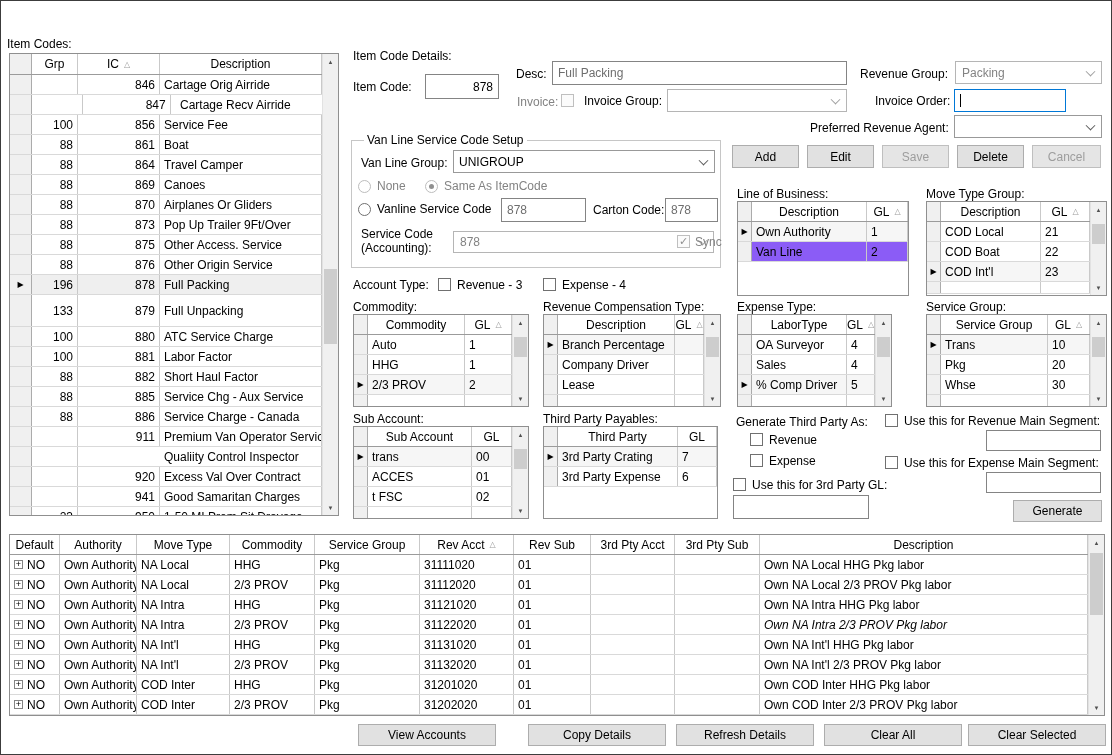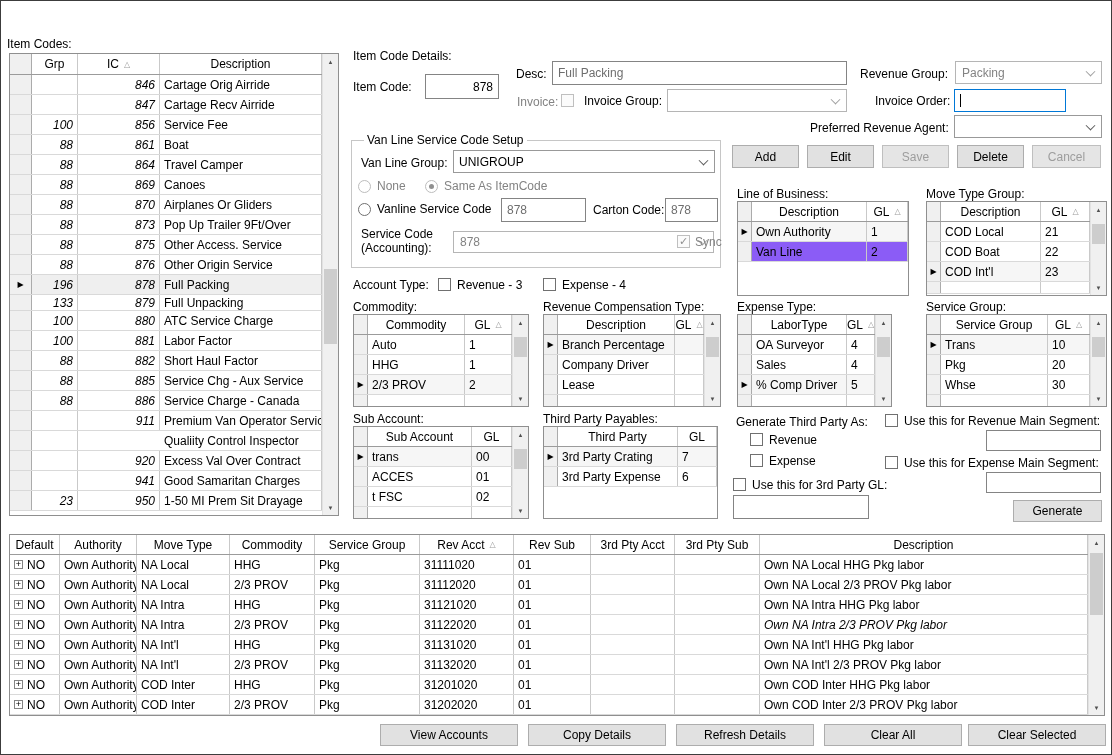--- a/index.html
+++ b/index.html
@@ -45,21 +45,21 @@
   .gb-legend{position:absolute;background:#fff;padding:0 3px;white-space:nowrap;}
   
   .grid{position:absolute;background:#fff;border:1px solid #8f8f8f;overflow:hidden;}
   .g-head{display:flex;border-bottom:1px solid #9b9b9b;background:#fff;}
   .g-hcell{display:flex;align-items:center;justify-content:center;border-right:1px solid #c9c9c9;
            overflow:hidden;white-space:nowrap;position:relative;}
   .g-row{display:flex;border-bottom:1px solid #d9d9d9;background:#fff;}
   .g-row.sel{background:#efefef;}
   .g-cell{display:flex;align-items:center;border-right:1px solid #c9c9c9;overflow:hidden;
           white-space:nowrap;padding:0 4px;}
-  .g-cell.num{justify-content:flex-end;font-style:italic;}
+  .g-cell.num{justify-content:flex-end;}
   .selcol{background:#f0f0f0;border-right:1px solid #ababab;display:flex;align-items:center;justify-content:center;padding:0;}
   .rowarrow{font-size:8px;line-height:8px;}
   .sorticon{font-size:8px;color:#9a9a9a;margin-left:5px;}
   .expander{width:9px;height:9px;border:1px solid #848484;font-size:9px;line-height:7px;
             text-align:center;display:inline-block;margin-right:4px;flex:none;}
   
   .vscroll{position:absolute;top:0;right:0;bottom:0;width:16px;background:#f0f0f0;border-left:1px solid #e2e2e2;}
   .vs-arrow{position:absolute;left:0;width:15px;height:15px;display:flex;align-items:center;justify-content:center;
             font-size:6px;color:#505050;}
   .vs-up{top:0;} .vs-down{bottom:0;}
@@ -78,21 +78,21 @@
         <div class="g-hcell" style="width: 46px;">Grp</div>
         <div class="g-hcell" style="width: 82px;">IC<span class="sorticon">△</span></div>
         <div class="g-hcell" style="width: 162px;">Description</div>
       </div>
       <div class="g-row" style="height: 20px;">
         <div class="g-cell selcol" style="width: 22px;"></div>
         <div class="g-cell num" style="width: 46px;"></div>
         <div class="g-cell num" style="width: 82px;">846</div>
         <div class="g-cell" style="width: 162px;">Cartage Orig Airride</div>
       </div>
-      <div class="g-row" style="height: 20px;">
+      <div class="g-row" style="height: 20px; justify-content: space-between;">
         <div class="g-cell selcol" style="width: 22px;"></div>
         <div class="g-cell num" style="width: 46px;"></div>
         <div class="g-cell num" style="width: 82px;">847</div>
         <div class="g-cell" style="width: 162px;">Cartage Recv Airride</div>
       </div>
       <div class="g-row" style="height: 20px;">
         <div class="g-cell selcol" style="width: 22px;"></div>
         <div class="g-cell num" style="width: 46px;">100</div>
         <div class="g-cell num" style="width: 82px;">856</div>
         <div class="g-cell" style="width: 162px;">Service Fee</div>
@@ -140,21 +140,21 @@
         <div class="g-cell" style="width: 162px;">Other Origin  Service</div>
       </div>
       <div class="g-row sel" style="height: 20px;">
         <div class="g-cell selcol" style="width: 22px;">
           <div class="rowarrow">▶</div>
         </div>
         <div class="g-cell num" style="width: 46px;">196</div>
         <div class="g-cell num" style="width: 82px;">878</div>
         <div class="g-cell" style="width: 162px;">Full Packing</div>
       </div>
-      <div class="g-row" style="height: 16px;">
+      <div class="g-row" style="height: 32px;">
         <div class="g-cell selcol" style="width: 22px;"></div>
         <div class="g-cell num" style="width: 46px;">133</div>
         <div class="g-cell num" style="width: 82px;">879</div>
         <div class="g-cell" style="width: 162px;">Full Unpacking</div>
       </div>
       <div class="g-row" style="height: 20px;">
         <div class="g-cell selcol" style="width: 22px;"></div>
         <div class="g-cell num" style="width: 46px;">100</div>
         <div class="g-cell num" style="width: 82px;">880</div>
         <div class="g-cell" style="width: 162px;">ATC Service Charge</div>
@@ -703,20 +703,20 @@
         <div class="g-cell" style="width: 328px;">Own COD Inter 2/3 PROV Pkg labor</div>
       </div>
       <div class="vscroll">
         <div class="vs-arrow vs-up">▲</div>
         <div class="vs-arrow vs-down">▼</div>
         <div class="vs-thumb" style="top: 18px; height: 62px;"></div>
       </div>
     </div>
 
   <div id="footer-buttons">
-      <div class="btn" style="left: 379px; top: 723px; width: 138px; height: 22px;">View Accounts</div>
+      <div class="btn" style="left: 357px; top: 723px; width: 138px; height: 22px;">View Accounts</div>
       <div class="btn" style="left: 527px; top: 723px; width: 138px; height: 22px;">Copy Details</div>
       <div class="btn" style="left: 675px; top: 723px; width: 138px; height: 22px;">Refresh Details</div>
       <div class="btn" style="left: 823px; top: 723px; width: 138px; height: 22px;">Clear All</div>
       <div class="btn" style="left: 967px; top: 723px; width: 138px; height: 22px;">Clear Selected</div>
     </div>
 
 </div>
 
 </body></html>

